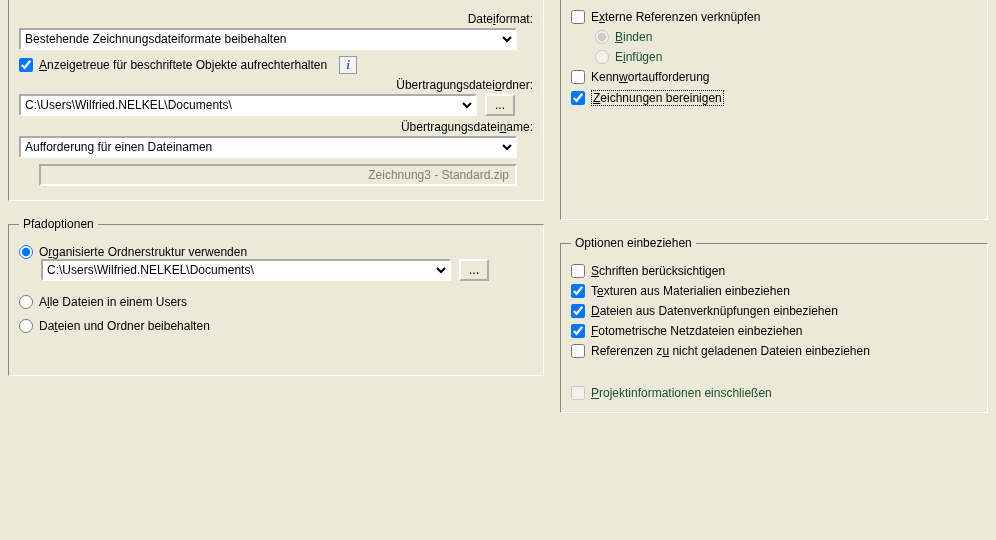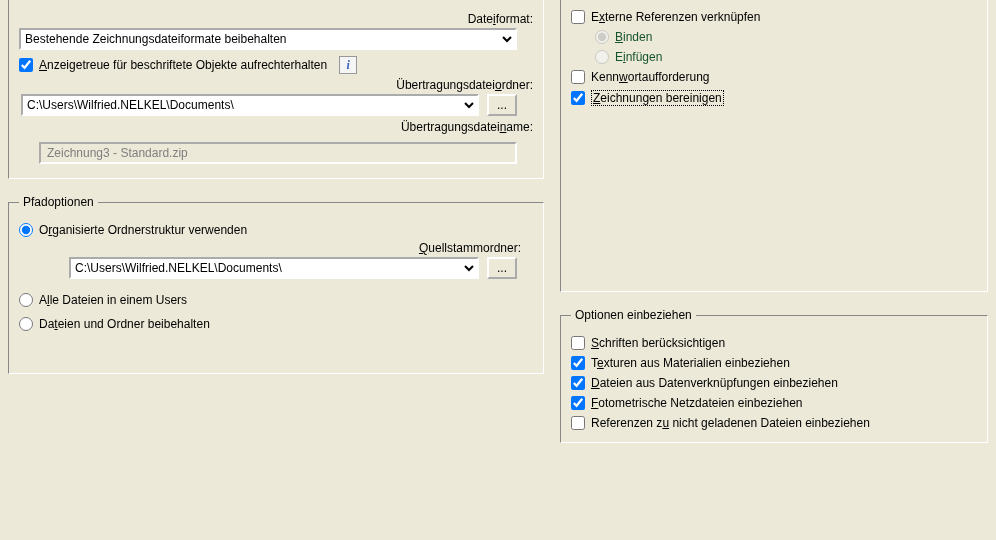--- a/index.html
+++ b/index.html
@@ -45,21 +45,20 @@
     margin-bottom: 2px;
     text-align: right;
   }
   .underline-mn {
     text-decoration: underline;
   }
   .combo {
     display: flex;
     align-items: center;
     width: 498px;
-    justify-content: flex-end;
   }
   select.dropdown {
     width: 100%;
     height: 22px;
     font-family: inherit;
     font-size: 12px;
     background: #fff;
     border: 2px inset #fff;
   }
   .browse-btn {
@@ -103,20 +102,21 @@
     width: 478px;
     height: 22px;
     margin-left: 20px;
     margin-top: 6px;
     border: 2px inset #fff;
     background: #ece9d8;
     color: #7f7f7f;
     padding: 2px 6px;
     font-family: inherit;
     font-size: 12px;
+    text-align: right;
   }
   .path-sub {
     margin-left: 22px;
   }
   .disabled-text { color: #14532d; }
   .focus-box { border: 1px dotted #000; padding: 0 1px; }
   .top-left {
     margin: 0 8px 8px 8px;
     border: 1px solid #fff;
     border-top-color: #888;
@@ -124,21 +124,21 @@
     padding: 8px 10px 14px 10px;
     border-top: none;
   }
   .top-right {
     margin: 0 8px 8px 8px;
     border: 1px solid #fff;
     border-top-color: #888;
     border-left-color: #888;
     padding: 4px 10px 14px 10px;
     border-top: none;
-    height: 292px;
+    height: 220px;
   }
   .indent-sub { margin-left: 24px; }
 </style>
 </head>
 <body>
 
 <div class="container">
 
   <div class="col-left">
     <div class="top-left">
@@ -165,37 +165,39 @@
       <div class="combo">
         <select class="dropdown" style="width:458px">
           <option>C:\Users\Wilfried.NELKEL\Documents\</option>
         </select>
         <button class="browse-btn">...</button>
       </div>
 
       <span class="label">
         <span>Übertragungsdatei</span><span class="underline-mn">n</span><span>ame:</span>
       </span>
+      <div class="combo">
+        <select class="dropdown">
+          <option>Aufforderung für einen Dateinamen</option>
+        </select>
+      </div>
 
       <input class="textfield" type="text" disabled="" value="Zeichnung3 - Standard.zip" style="">
     </div>
 
     <fieldset>
       <legend>Pfadoptionen</legend>
 
       <div class="row">
         <input type="radio" name="pathopt" checked="" style="">
         <span>
           <span>O</span><span class="underline-mn">r</span><span>ganisierte Ordnerstruktur verwenden</span>
         </span>
       </div>
       <div class="path-sub">
-        <span class="label">
-          <span class="underline-mn">Q</span><span>uellstammordner:</span>
-        </span>
         <div class="combo" style="width:476px">
           <select class="dropdown" style="width:410px">
             <option>C:\Users\Wilfried.NELKEL\Documents\</option>
           </select>
           <button class="browse-btn">...</button>
         </div>
       </div>
 
       <div class="row" style="margin-top:14px">
         <input type="radio" name="pathopt" style="">
@@ -275,15 +277,21 @@
           <span class="underline-mn">F</span><span>otometrische Netzdateien einbeziehen</span>
         </span>
       </div>
       <div class="row">
         <input type="checkbox" style="">
         <span>
           <span>Referenzen z</span><span class="underline-mn">u</span><span> nicht geladenen Dateien einbeziehen</span>
         </span>
       </div>
 
+      <div class="row" style="margin-top:28px">
+        <input type="checkbox" disabled="" style="">
+        <span class="disabled-text">
+          <span class="underline-mn">P</span><span>rojektinformationen einschließen</span>
+        </span>
+      </div>
     </fieldset>
   </div>
 </div>
 
 </body></html>

